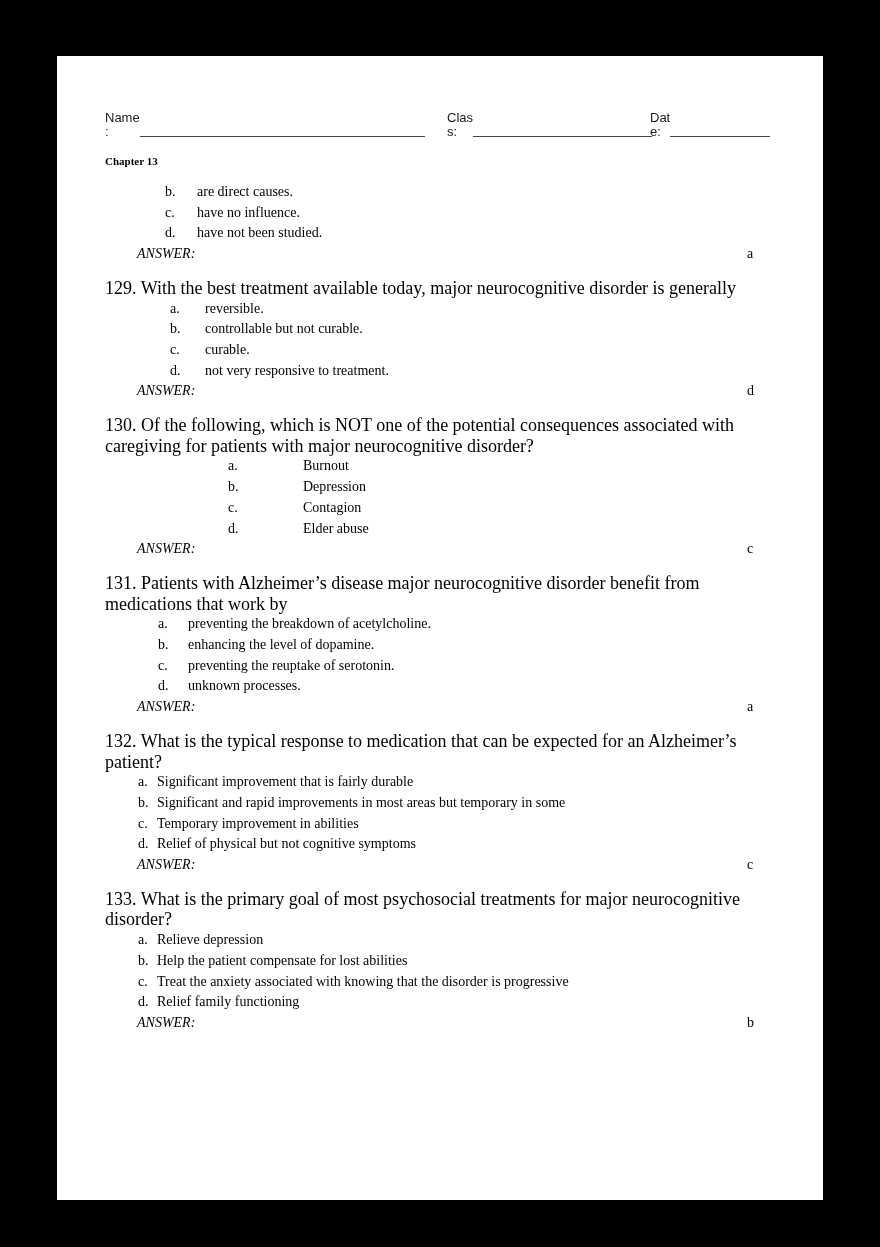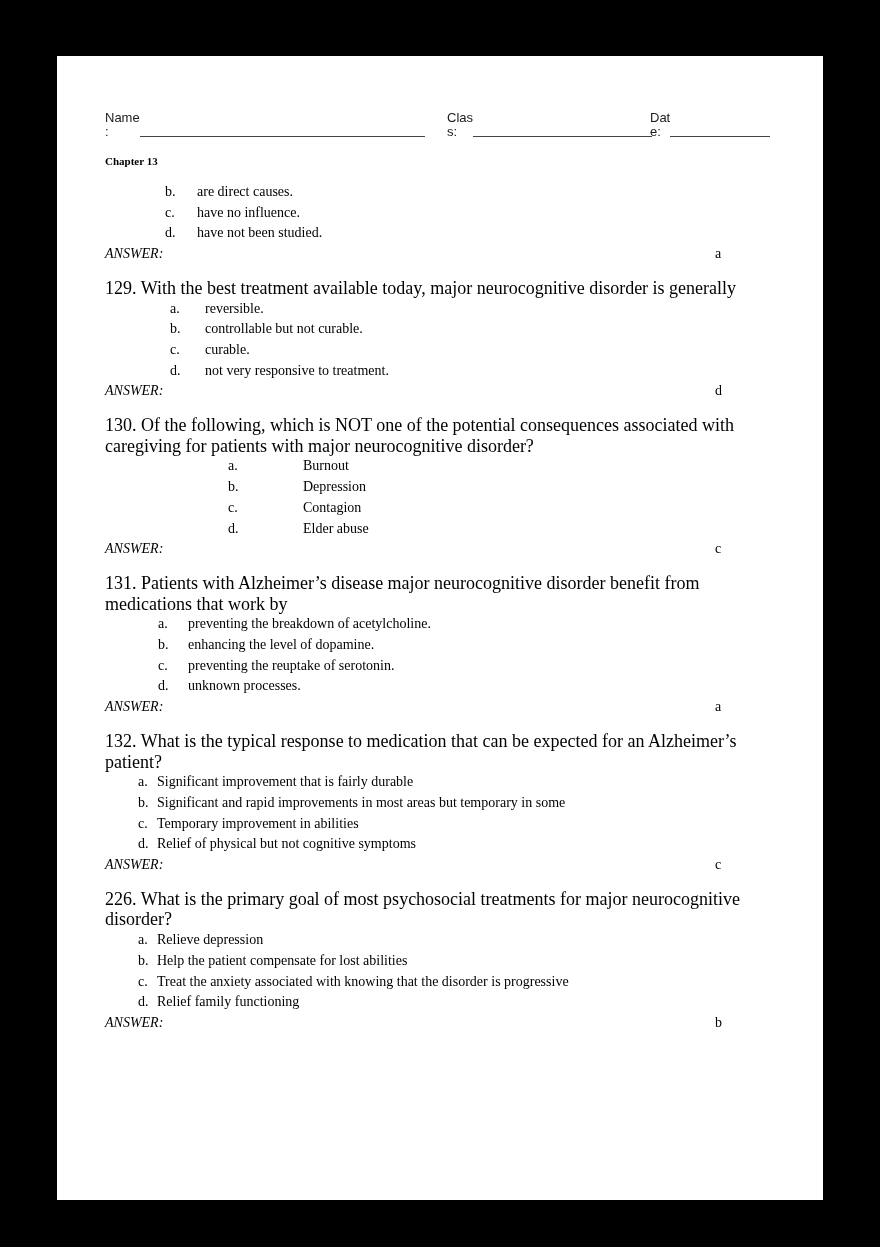--- a/index.html
+++ b/index.html
@@ -59,21 +59,21 @@
   .opt .letter { flex: none; }
   .opt .opt-text { flex: 1 1 auto; }
 
   
   .ind-a .letter { margin-left: 60px;  width: 32px; }
   .ind-b .letter { margin-left: 65px;  width: 35px; }
   .ind-c .letter { margin-left: 123px; width: 75px; }
   .ind-d .letter { margin-left: 53px;  width: 30px; }
   .ind-e .letter { margin-left: 33px;  width: 19px; }
 
-  .answer-row { position: relative; height: 20.7px; }
+  .answer-row { position: relative; height: 20.7px; margin-left: 32px; }
   .ans-label { font-style: italic; }
   .ans-value { position: absolute; left: 610px; top: 0; }
 </style>
 </head>
 <body>
 
 <div class="canvas">
   <div class="page">
 
     <div class="hdr">
@@ -202,21 +202,21 @@
           <span class="letter">d.</span>
           <span class="opt-text">Relief of physical but not cognitive symptoms</span>
         </div>
       <div class="answer-row">
         <span class="ans-label">ANSWER:</span>
         <span class="ans-value">c</span>
       </div>
     </section>
 
     <section class="question">
-      <div class="stem">226. What is the primary goal of most psychosocial treatments for major neurocognitive disorder?</div>
+      <div class="stem">133. What is the primary goal of most psychosocial treatments for major neurocognitive disorder?</div>
       <div class="opt ind-e">
           <span class="letter">a.</span>
           <span class="opt-text">Relieve depression</span>
         </div>
       <div class="opt ind-e">
           <span class="letter">b.</span>
           <span class="opt-text">Help the patient compensate for lost abilities</span>
         </div>
       <div class="opt ind-e">
           <span class="letter">c.</span>

